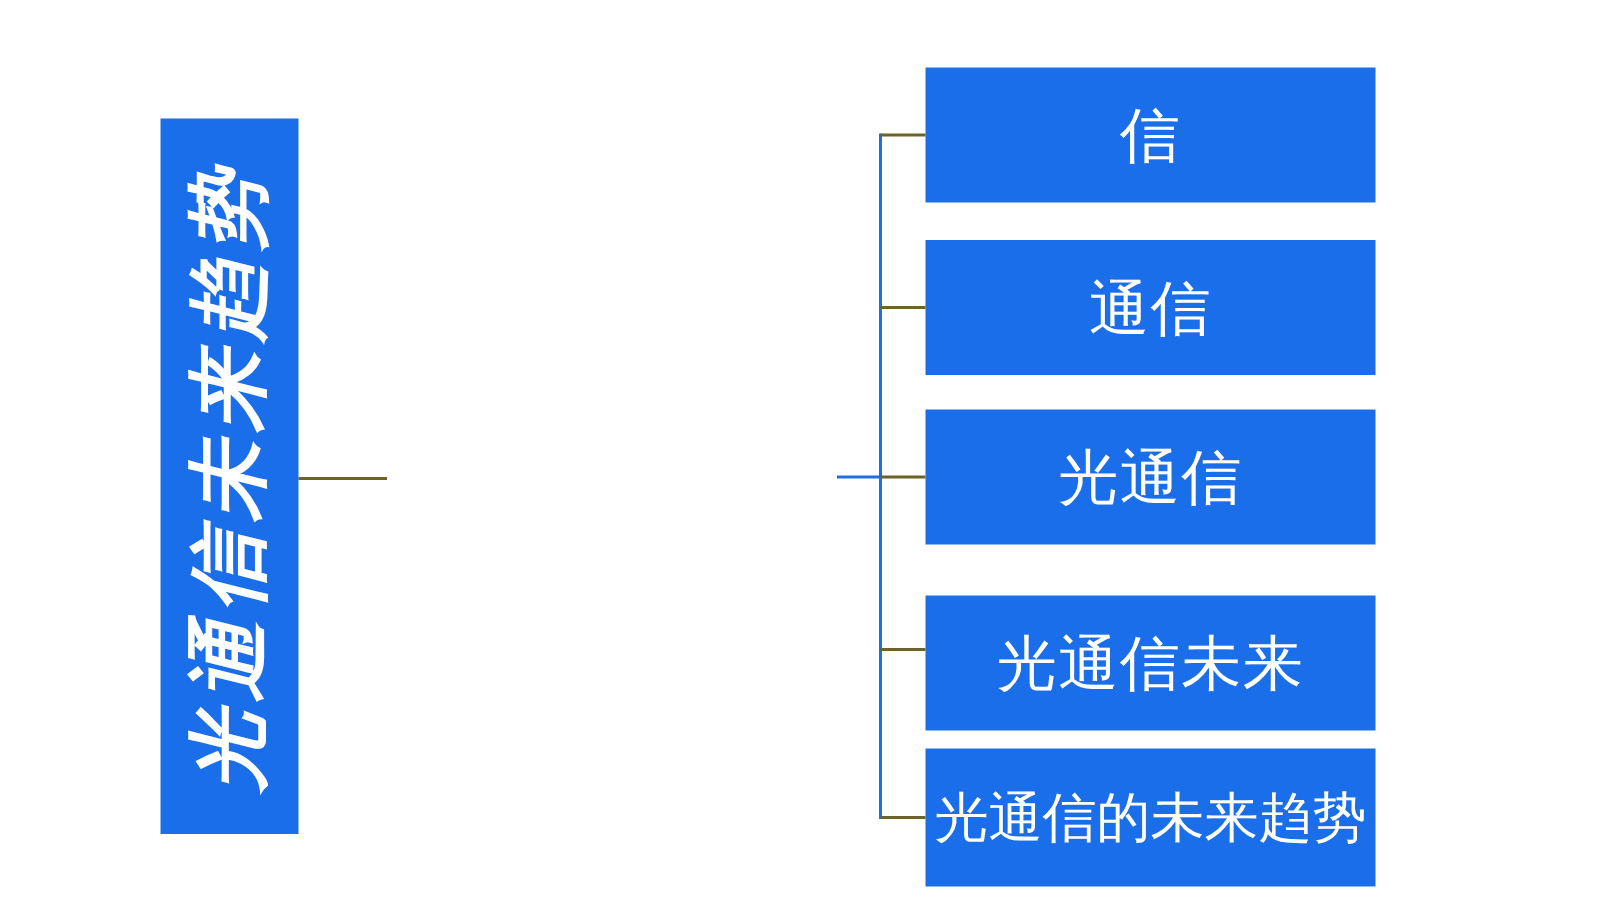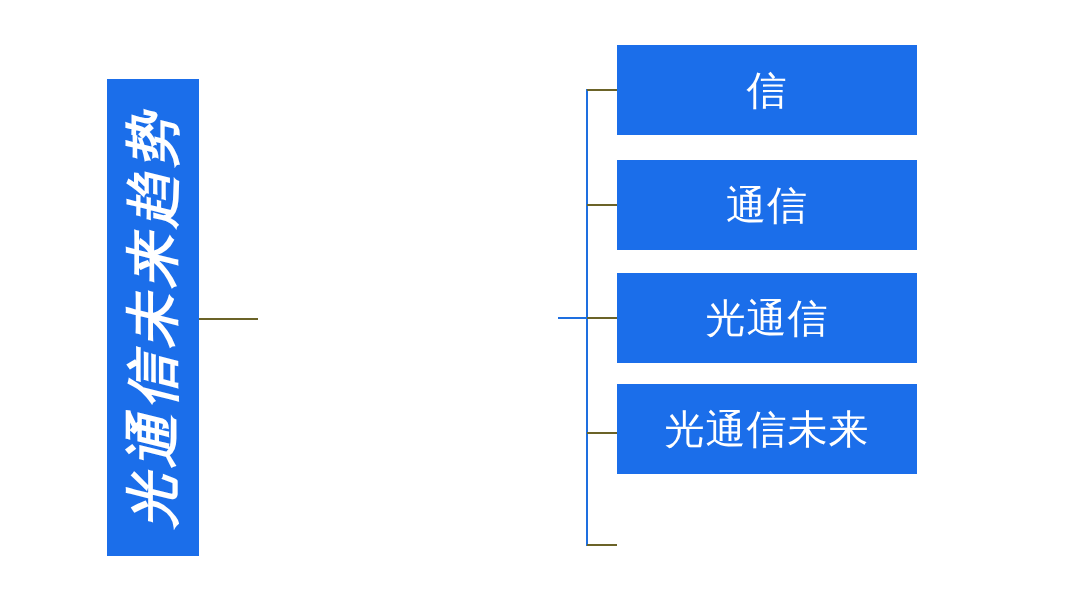--- a/index.html
+++ b/index.html
@@ -57,21 +57,21 @@
   .node.leaf {
     left: 617px;
     width: 300px;
     height: 90px;
     font-size: 40px;
     letter-spacing: 1px;
   }
   .node.leaf-0 { top: 45px; }
   .node.leaf-1 { top: 160px; }
   .node.leaf-2 { top: 273px; }
-  .node.leaf-3 { top: 384px; }
+  .node.leaf-3 { top: 397px; }
   .node.leaf-4 { top: 499px; height: 92px; font-size: 36px; letter-spacing: 0; }
 
   
   .line {
     position: absolute;
   }
   .line.h-olive {
     height: 2px;
     background: #6b6328;
   }
@@ -119,14 +119,17 @@
   </div>
   <div class="node leaf leaf-1">
     <span>通信</span>
   </div>
   <div class="node leaf leaf-2">
     <span>光通信</span>
   </div>
   <div class="node leaf leaf-3">
     <span>光通信未来</span>
   </div>
+  <div class="node leaf leaf-4">
+    <span>光通信的未来趋势</span>
+  </div>
 
 </div>
 
 </body></html>

